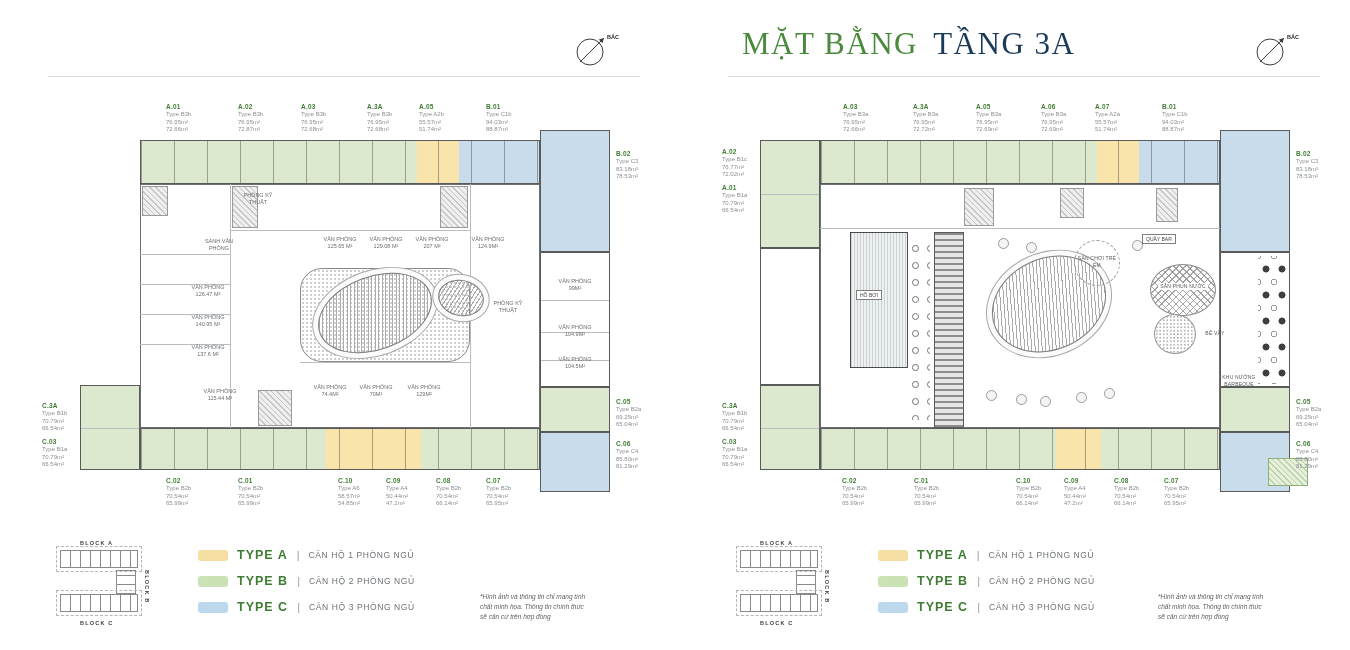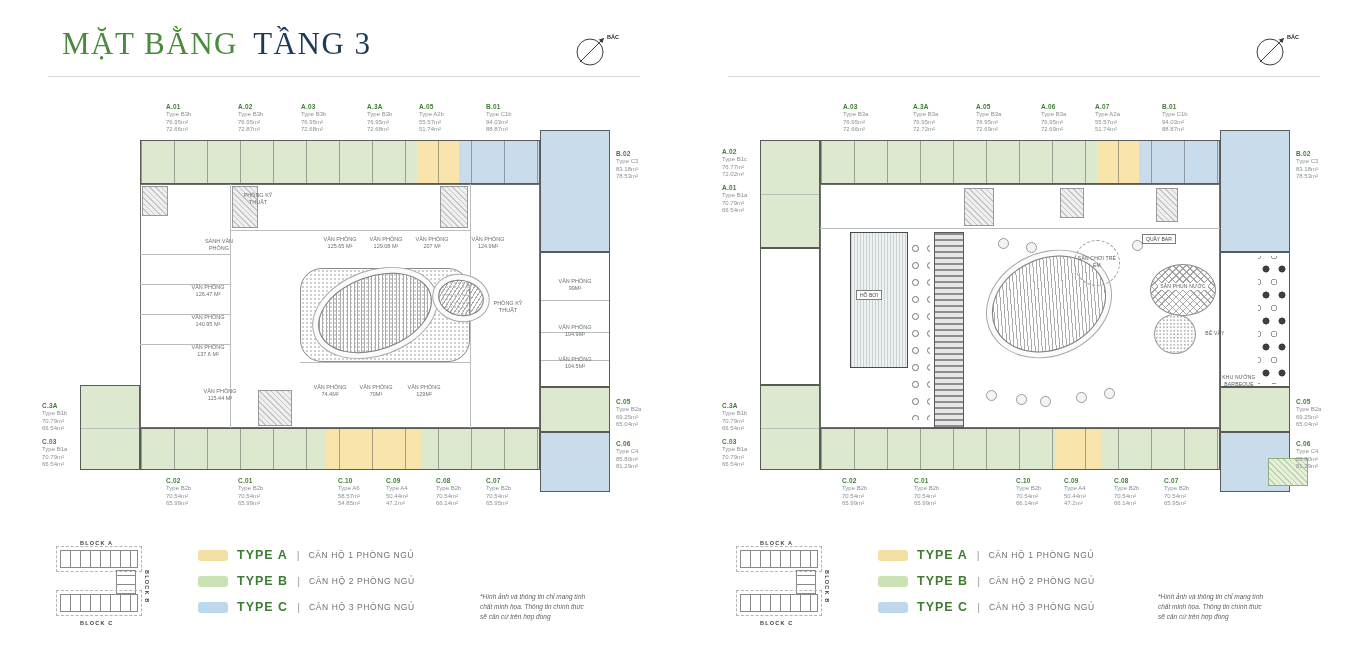--- a/index.html
+++ b/index.html
@@ -85,24 +85,20 @@
   .bd-label { position:absolute; font-size:5.5px; font-weight:bold; color:#3c3c3c;
      letter-spacing:1.2px; white-space:nowrap; }
   .bd-b { transform:rotate(90deg); transform-origin:left top; }
 </style>
 </head>
 <body>
 
 <div class="page">
 
   <section class="panel" style="left:0">
-    <h1 class="title">
-      <span class="tg">MẶT BẰNG</span>
-      <span class="tn">TẦNG 3</span>
-    </h1>
     <svg class="compass" style="left:572px;top:30px" viewBox="0 0 50 40">
       <circle cx="18" cy="22" r="13" fill="none" stroke="#3c3c3c" stroke-width="1"></circle>
       <line x1="8" y1="32" x2="32" y2="8" stroke="#3c3c3c" stroke-width="1"></line>
       <polygon points="32,8 26.8,9.6 30.4,13.2" fill="#3c3c3c"></polygon>
       <text x="35" y="9" font-size="5.5" font-weight="bold" fill="#222">BẮC</text>
     </svg>
     <div class="hr"></div>
 
     <div>
 
@@ -343,20 +339,24 @@
       <span class="ldesc">CĂN HỘ 3 PHÒNG NGỦ</span>
     </div>
     <div class="discl" style="left:480px;top:592px">
       <div>*Hình ảnh và thông tin chỉ mang tính</div>
         <div>chất minh họa. Thông tin chính thức</div>
         <div>sẽ căn cứ trên hợp đồng</div>
     </div>
   </section>
 
   <section class="panel" style="left:680px">
+    <h1 class="title">
+      <span class="tg">MẶT BẰNG</span>
+      <span class="tn">TẦNG 3A</span>
+    </h1>
     <svg class="compass" style="left:572px;top:30px" viewBox="0 0 50 40">
       <circle cx="18" cy="22" r="13" fill="none" stroke="#3c3c3c" stroke-width="1"></circle>
       <line x1="8" y1="32" x2="32" y2="8" stroke="#3c3c3c" stroke-width="1"></line>
       <polygon points="32,8 26.8,9.6 30.4,13.2" fill="#3c3c3c"></polygon>
       <text x="35" y="9" font-size="5.5" font-weight="bold" fill="#222">BẮC</text>
     </svg>
     <div class="hr"></div>
 
     <div>
 

